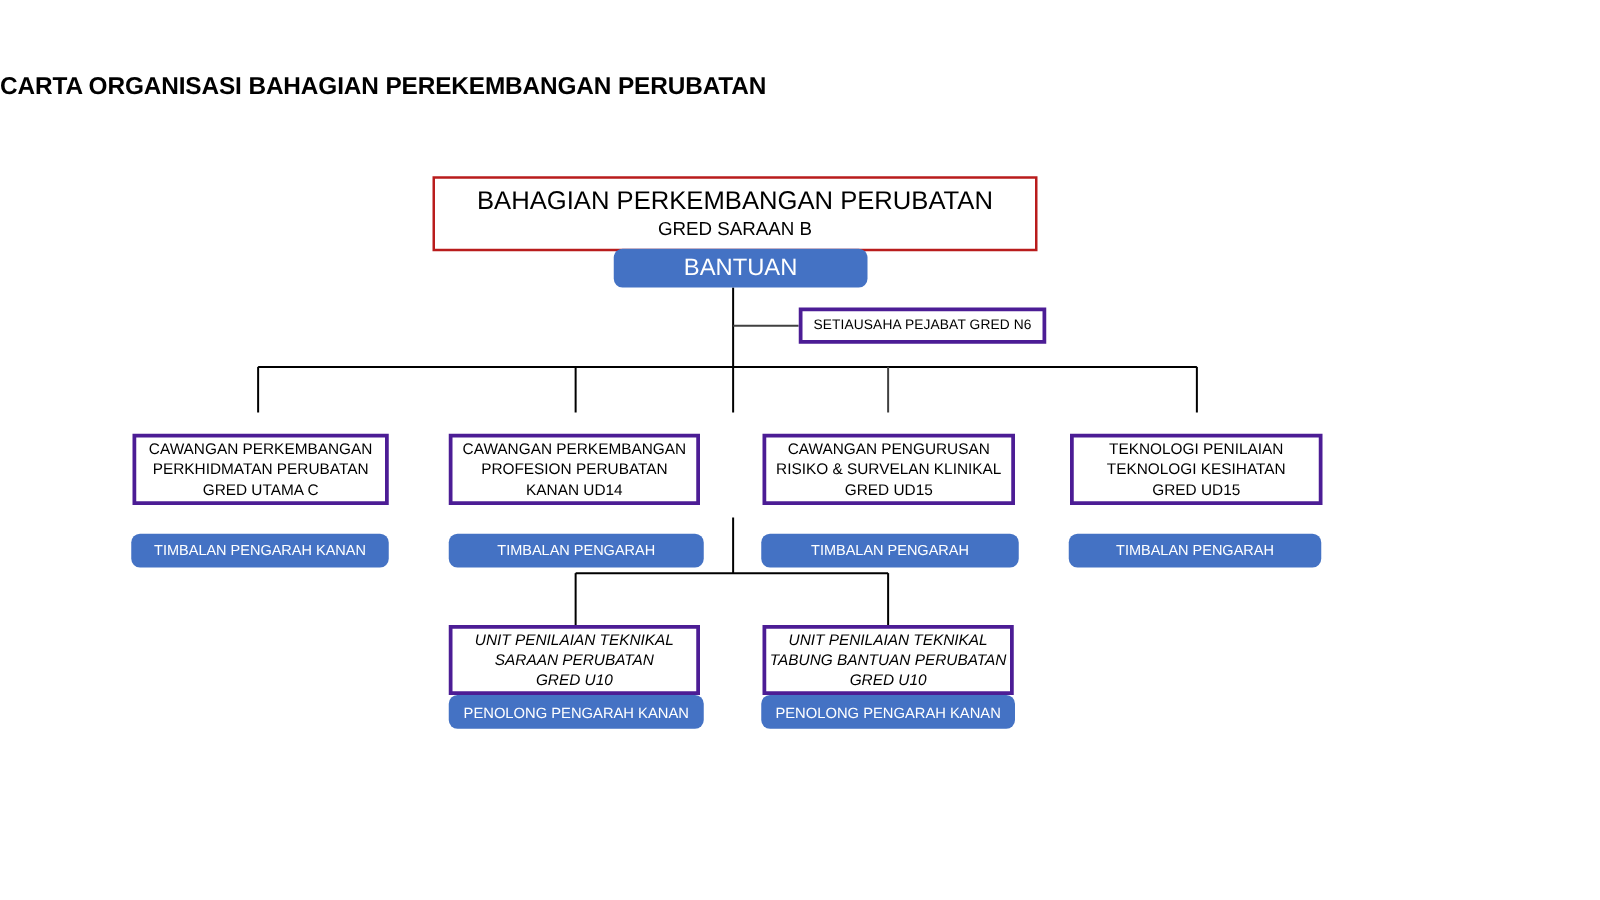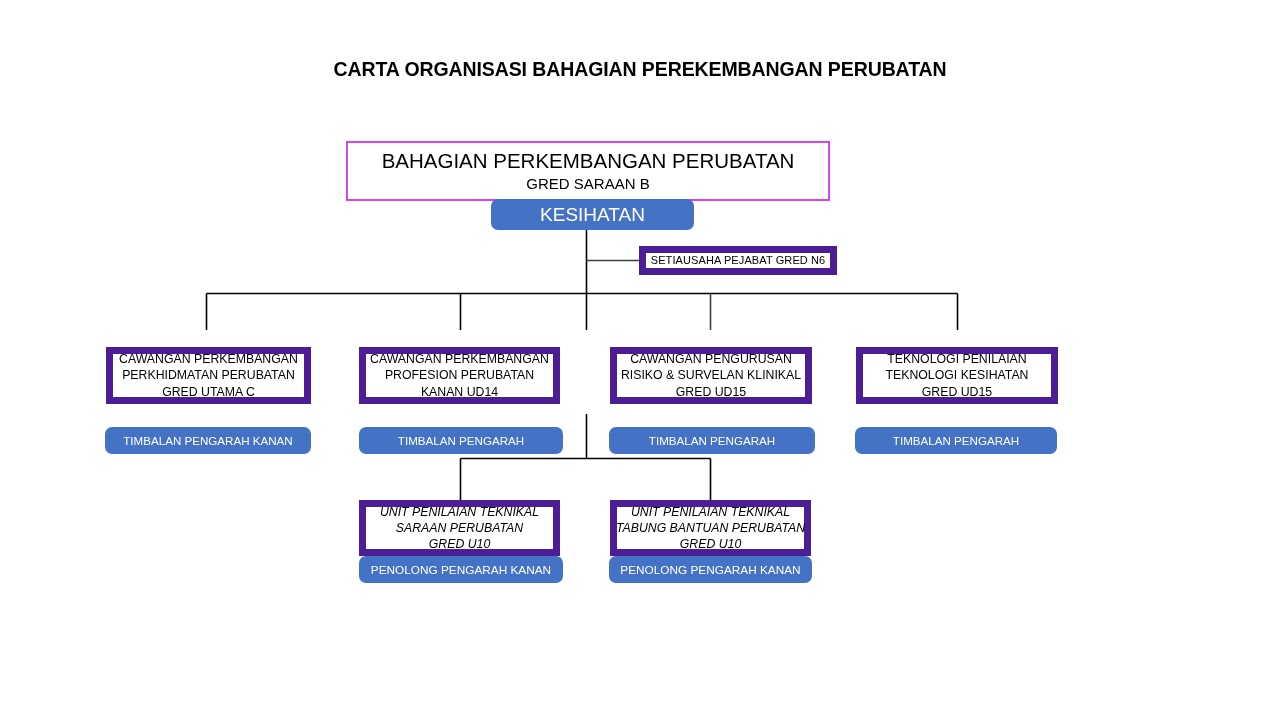--- a/index.html
+++ b/index.html
@@ -20,21 +20,20 @@
     position: absolute;
     inset: 0;
   }
 
   
   .chart-title {
     position: absolute;
     left: 0;
     top: 58px;
     width: 1280px;
-    text-align: center;
     font-size: 19.5px;
     font-weight: bold;
     letter-spacing: -0.1px;
     white-space: nowrap;
   }
 
   
   .lines {
     position: absolute;
     left: 0;
@@ -49,21 +48,21 @@
     position: absolute;
     box-sizing: border-box;
   }
   .node-body {
     position: absolute;
     left: 0;
     top: 0;
     width: 100%;
     box-sizing: border-box;
     background: #ffffff;
-    border: 7px solid #4c1d95;
+    border: 3px solid #4c1d95;
     display: flex;
     flex-direction: column;
     align-items: center;
     justify-content: center;
     text-align: center;
     line-height: 1.32;
   }
   .node-body .ln {
     display: block;
     white-space: nowrap;
@@ -85,21 +84,21 @@
 
   
   #node-root {
     left: 346px;
     top: 141px;
     width: 484px;
     height: 60px;
   }
   #node-root .node-body {
     height: 60px;
-    border: 2px solid #d946ef;
+    border: 2px solid #b91c1c;
     padding-bottom: 2px;
   }
   #node-root .ln-1 { font-size: 20.5px; }
   #node-root .ln-2 { font-size: 15px; }
   #pill-pengarah {
     left: 491px;
     top: 199px;
     width: 203px;
     height: 31px;
     font-size: 19px;
@@ -194,21 +193,21 @@
     <line x1="460.5" y1="458.5" x2="460.5" y2="500" stroke="#000000" stroke-width="1.6"></line>
     <line x1="710.5" y1="458.5" x2="710.5" y2="500" stroke="#000000" stroke-width="1.6"></line>
   </svg>
 
   <div class="node" id="node-root">
     <div class="node-body">
       <span class="ln ln-1">BAHAGIAN PERKEMBANGAN PERUBATAN</span>
       <span class="ln ln-2">GRED SARAAN B</span>
     </div>
   </div>
-  <div class="role-pill" id="pill-pengarah">KESIHATAN</div>
+  <div class="role-pill" id="pill-pengarah">BANTUAN</div>
 
   <div class="node" id="node-secretary">
     <div class="node-body">
       <span class="ln">SETIAUSAHA  PEJABAT  GRED  N6</span>
     </div>
   </div>
 
   <div class="node branch" id="node-branch-0">
     <div class="node-body">
       <span class="ln">CAWANGAN  PERKEMBANGAN</span>

